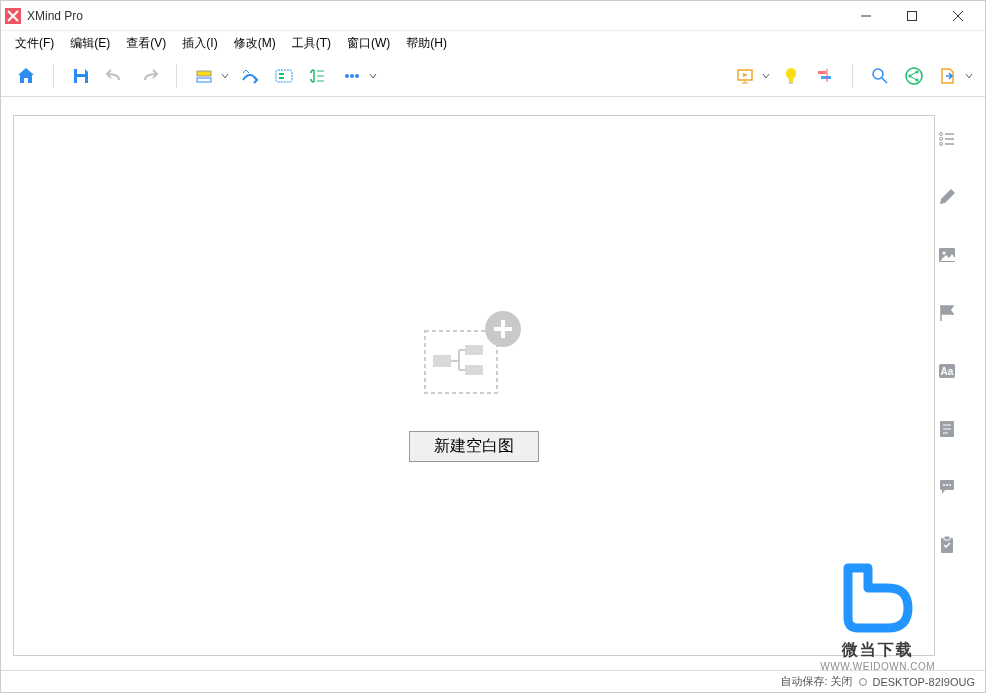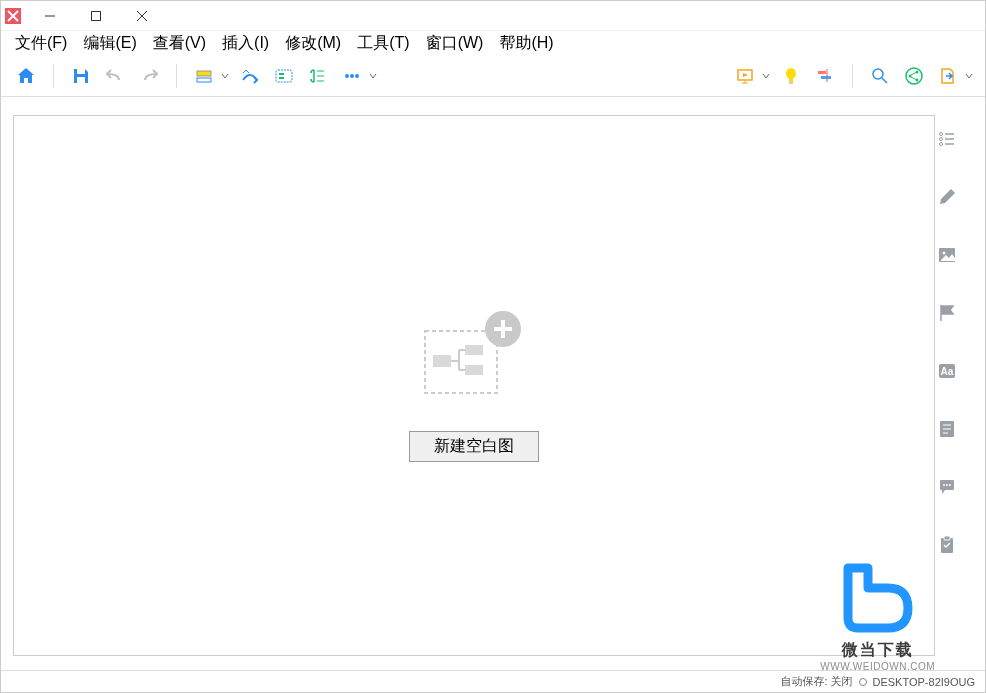--- a/index.html
+++ b/index.html
@@ -7,21 +7,21 @@
 
 
 .titlebar { height: 30px; background: #fff; display: flex; align-items: center; padding: 0 4px; border-bottom: 1px solid #eee; }
 .app-icon { width: 16px; height: 16px; background: #ed5565; display: inline-flex; align-items: center; justify-content: center; margin-right: 6px; }
 .app-icon svg { width: 12px; height: 12px; }
 .titlebar-title { font-size: 12px; color: #333; flex: 1; }
 .titlebar-controls { display: flex; }
 .titlebar-btn { width: 46px; height: 30px; display: flex; align-items: center; justify-content: center; cursor: pointer; }
 
 
-.menubar { height: 24px; display: flex; align-items: center; padding: 0 6px; font-size: 16px; }
+.menubar { height: 24px; display: flex; align-items: center; padding: 0 6px; font-size: 12px; }
 .menu-item { padding: 2px 8px; cursor: pointer; }
 
 
 .toolbar { height: 42px; display: flex; align-items: center; padding: 0 10px; border-bottom: 1px solid #ddd; gap: 4px; }
 .tool-btn { width: 30px; height: 30px; display: flex; align-items: center; justify-content: center; cursor: pointer; border-radius: 2px; }
 .tool-sep { width: 1px; height: 24px; background: #ddd; margin: 0 8px; }
 .tool-drop { display: flex; align-items: center; }
 .drop-arrow { width: 12px; display: flex; align-items: center; justify-content: center; cursor: pointer; }
 
 
@@ -47,20 +47,21 @@
 </style>
 </head>
 <body>
 
 <div class="titlebar">
   <span class="app-icon">
     <svg viewBox="0 0 12 12">
         <path d="M1 1 L11 11 M11 1 L1 11" stroke="#fff" stroke-width="2"></path>
       </svg>
   </span>
+  <span class="titlebar-title">XMind Pro</span>
   <div class="titlebar-controls">
     <div class="titlebar-btn">
       <svg width="10" height="10">
           <line x1="0" y1="5" x2="10" y2="5" stroke="#333" stroke-width="1"></line>
         </svg>
     </div>
     <div class="titlebar-btn">
       <svg width="10" height="10">
           <rect x="0.5" y="0.5" width="9" height="9" fill="none" stroke="#333" stroke-width="1"></rect>
         </svg>

